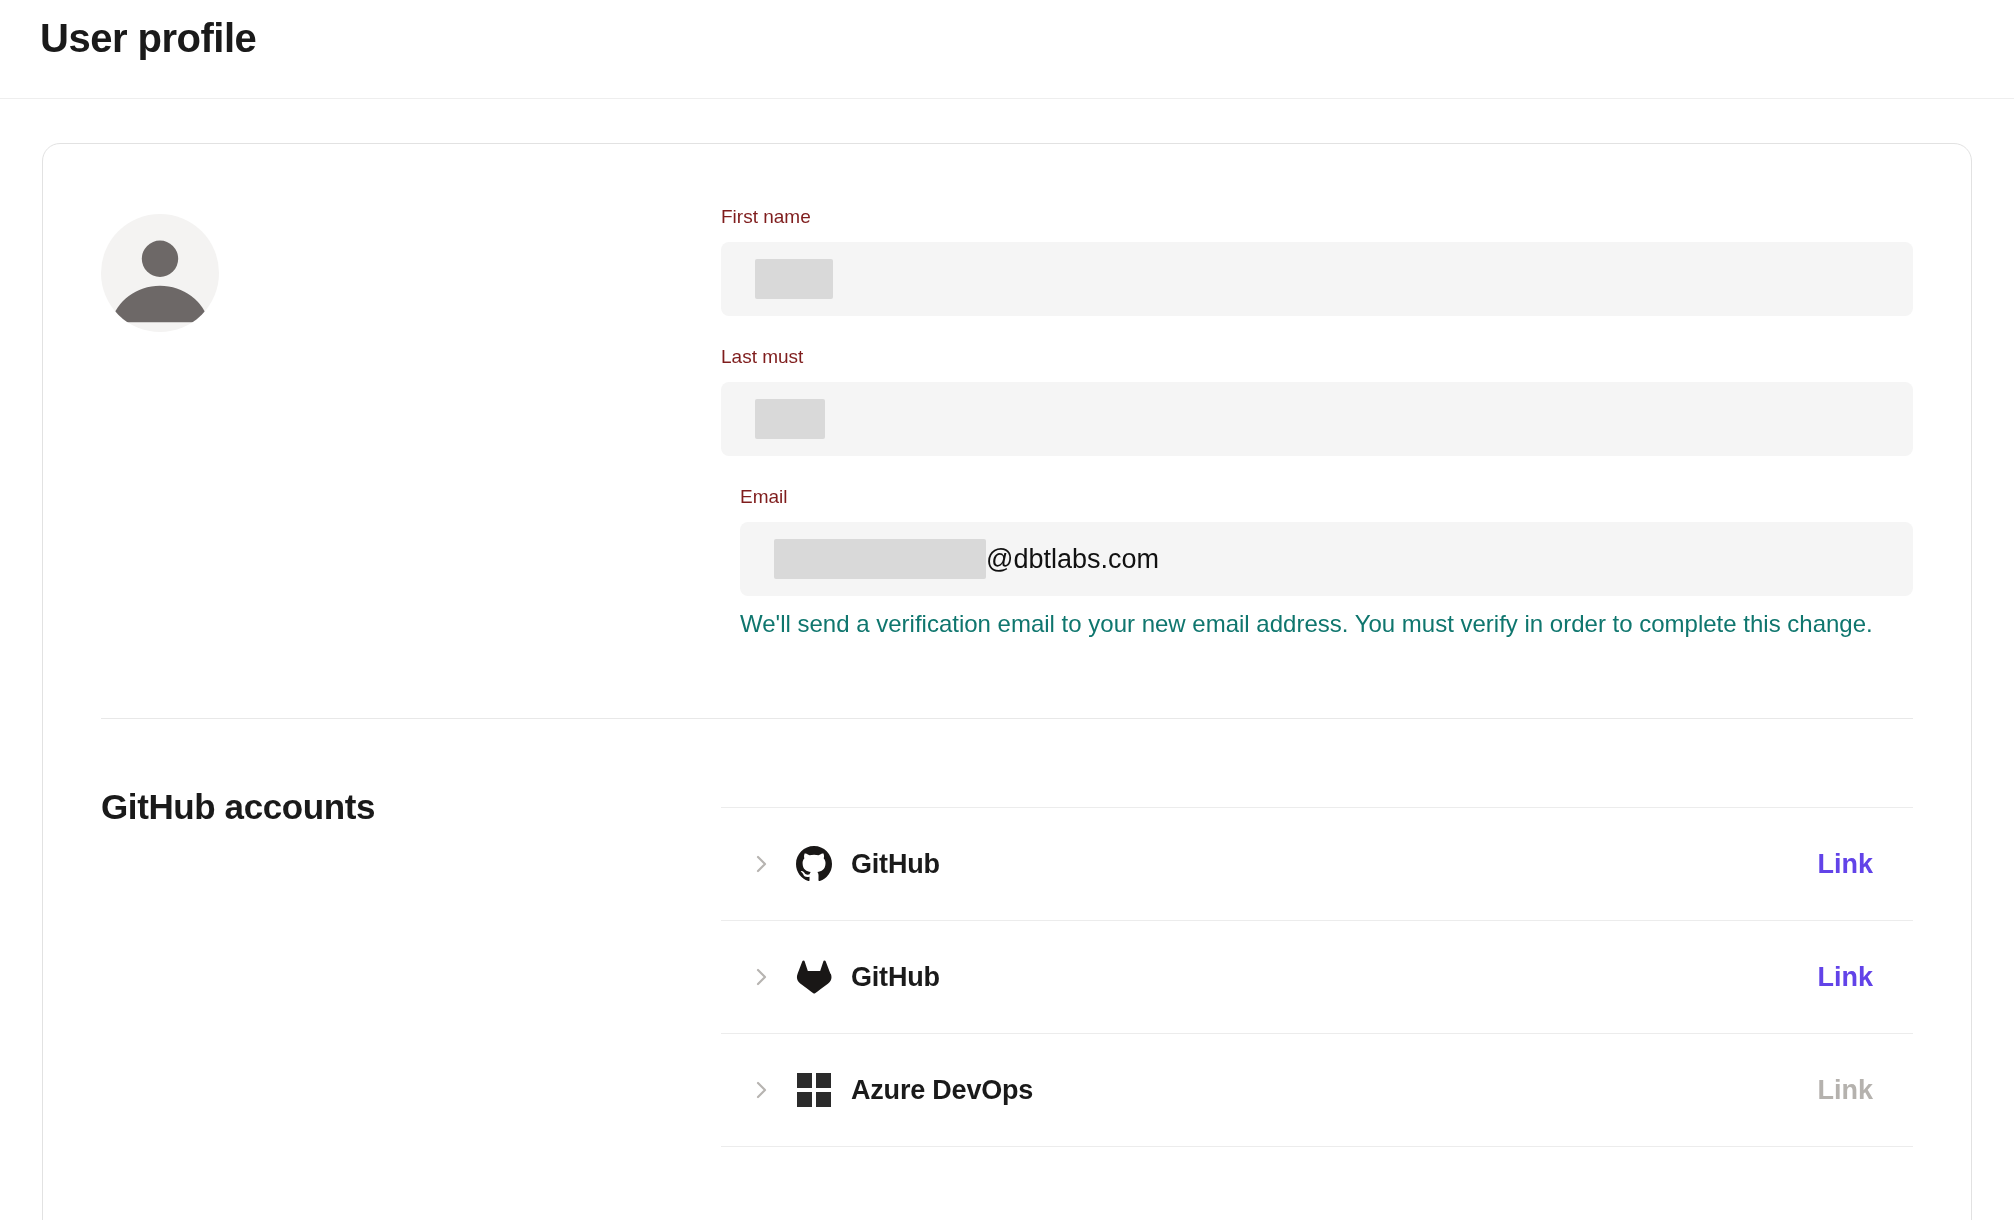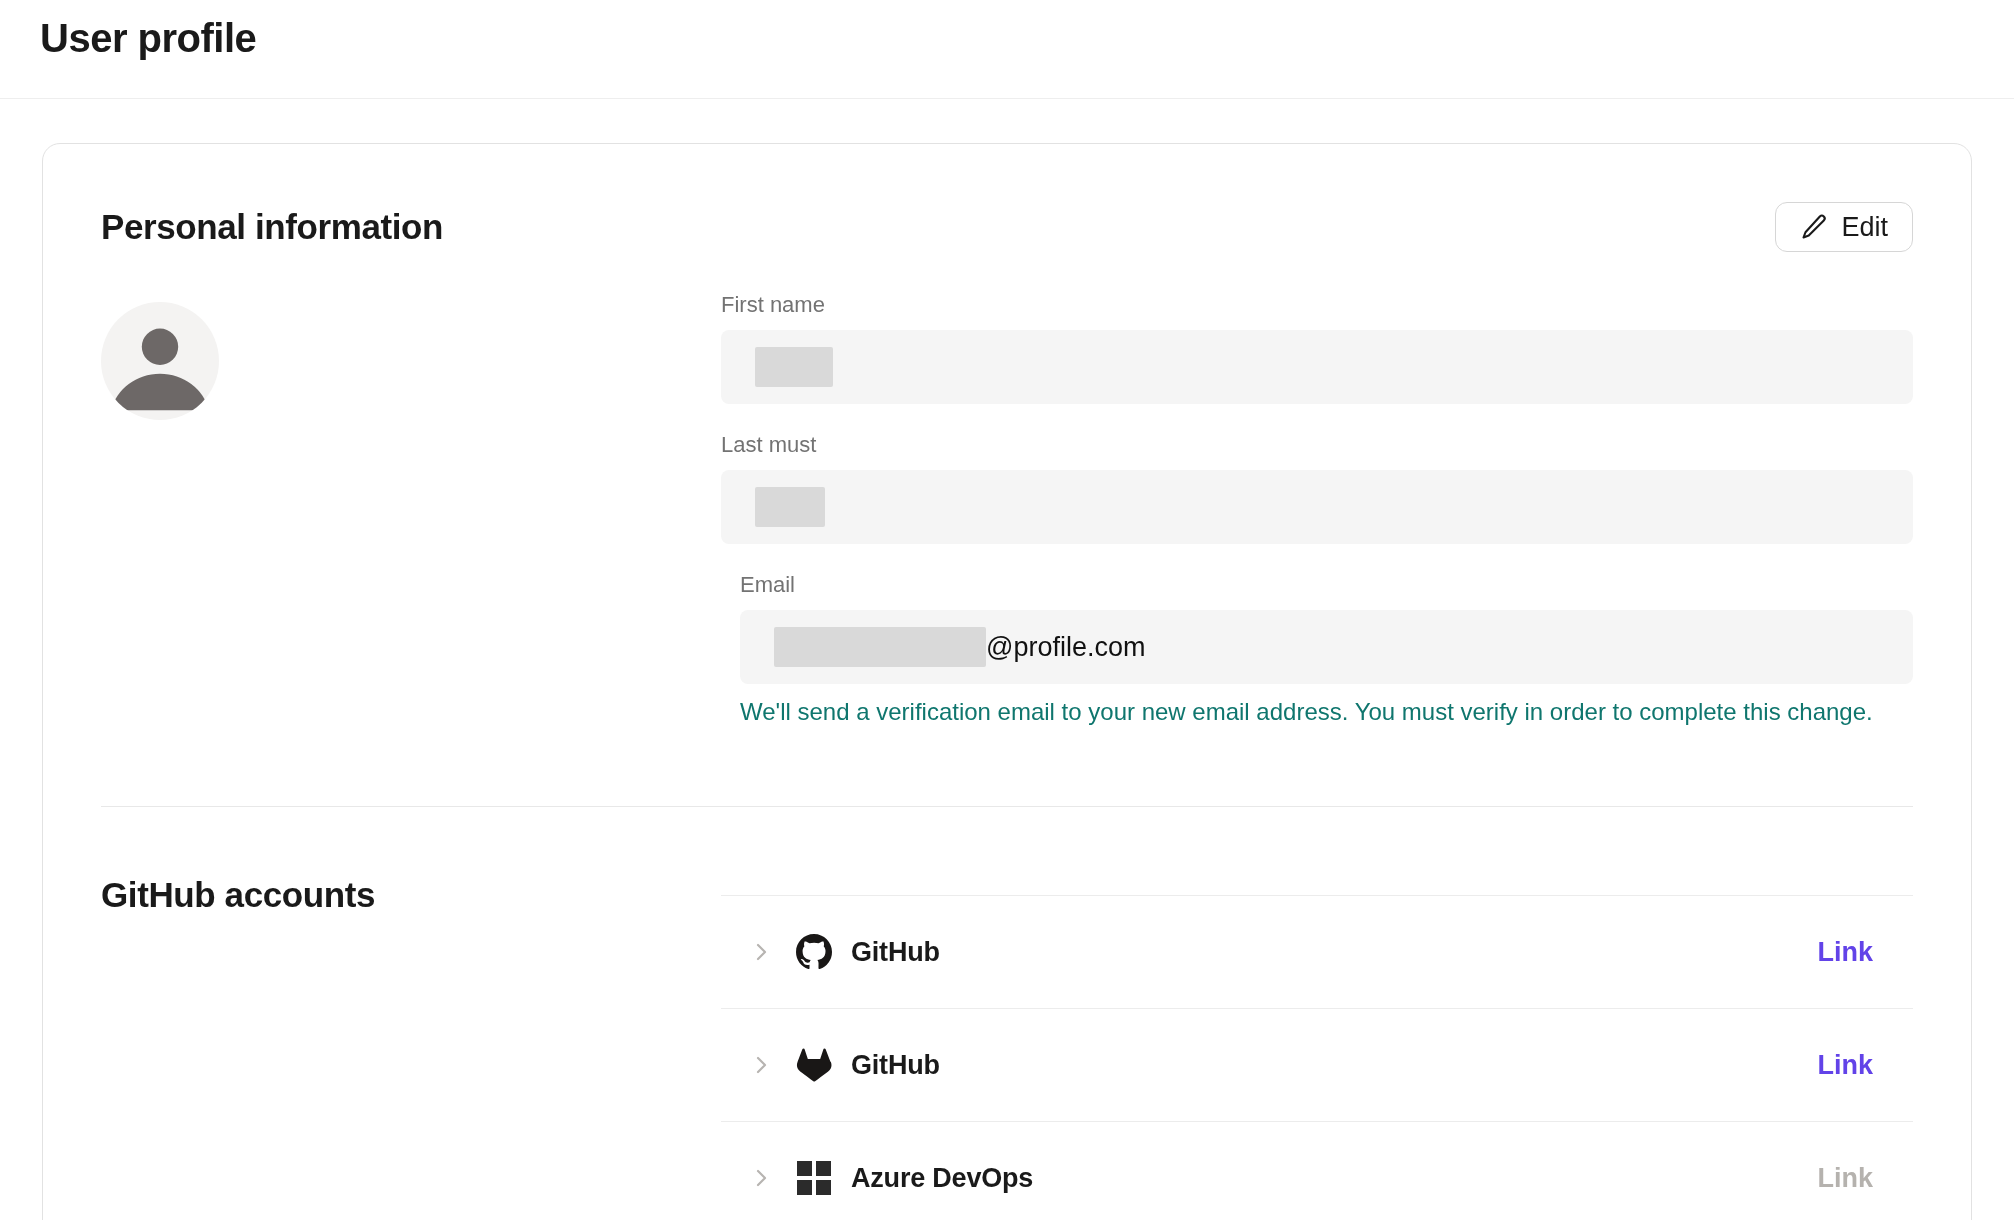--- a/index.html
+++ b/index.html
@@ -72,22 +72,22 @@
     border-radius: 50%;
     background: #f4f3f2;
     overflow: hidden;
   }
   .avatar svg { display: block; width: 118px; height: 118px; }
 
   .fields-col { flex: 1 1 auto; min-width: 0; }
   .field { margin-bottom: 26px; }
   .field-label {
     display: block;
-    font-size: 22px;
-    color: #737373;
+    font-size: 19px;
+    color: #7f1d1d;
     margin-bottom: 10px;
     line-height: 30px;
   }
   .input-box {
     height: 74px;
     background: #f5f5f5;
     border-radius: 8px;
     display: flex;
     align-items: center;
     padding: 0 34px;
@@ -181,31 +181,20 @@
 </head>
 <body>
 
 <header class="page-header">
   <h1 class="page-title">User profile</h1>
 </header>
 
 <div class="main">
   <div class="card">
 
-    <div class="section-header">
-      <h2 class="section-title">Personal information</h2>
-      <button class="edit-btn">
-        <span style="display:inline-flex;">
-          <svg width="28" height="28" viewBox="0 0 24 24" fill="none" stroke="#1a1a1a" stroke-width="1.8" stroke-linecap="round" stroke-linejoin="round">
-            <path d="M17 3a2.4 2.4 0 0 1 3.4 3.4L7.5 19.3 3 21l1.7-4.5L17 3z"></path>
-          </svg>
-        </span>
-        <span>Edit</span>
-      </button>
-    </div>
 
     <div class="personal-body">
       <div class="avatar-col">
         <div class="avatar">
           <span>
             <svg viewBox="0 0 24 24">
               <circle cx="12" cy="9.1" r="3.7" fill="#6d6867"></circle>
               <path d="M12 14.6c-4.8 0-8.8 3.1-10 7.4h20c-1.2-4.3-5.2-7.4-10-7.4z" fill="#6d6867"></path>
             </svg>
           </span>
@@ -224,21 +213,21 @@
           <label class="field-label">Last must</label>
           <div class="input-box">
             <div class="redact redact-last"></div>
           </div>
         </div>
 
         <div class="field" style="margin-bottom:0;margin-left:19px;">
           <label class="field-label">Email</label>
           <div class="input-box">
             <div class="redact redact-email"></div>
-            <span class="email-suffix">@profile.com</span>
+            <span class="email-suffix">@dbtlabs.com</span>
           </div>
           <div class="helper-text">We'll send a verification email to your new email address. You must verify in order to complete this change.</div>
         </div>
       </div>
     </div>
 
     <hr class="section-divider">
 
     <div class="linked-section">
       <div class="linked-title-col">

